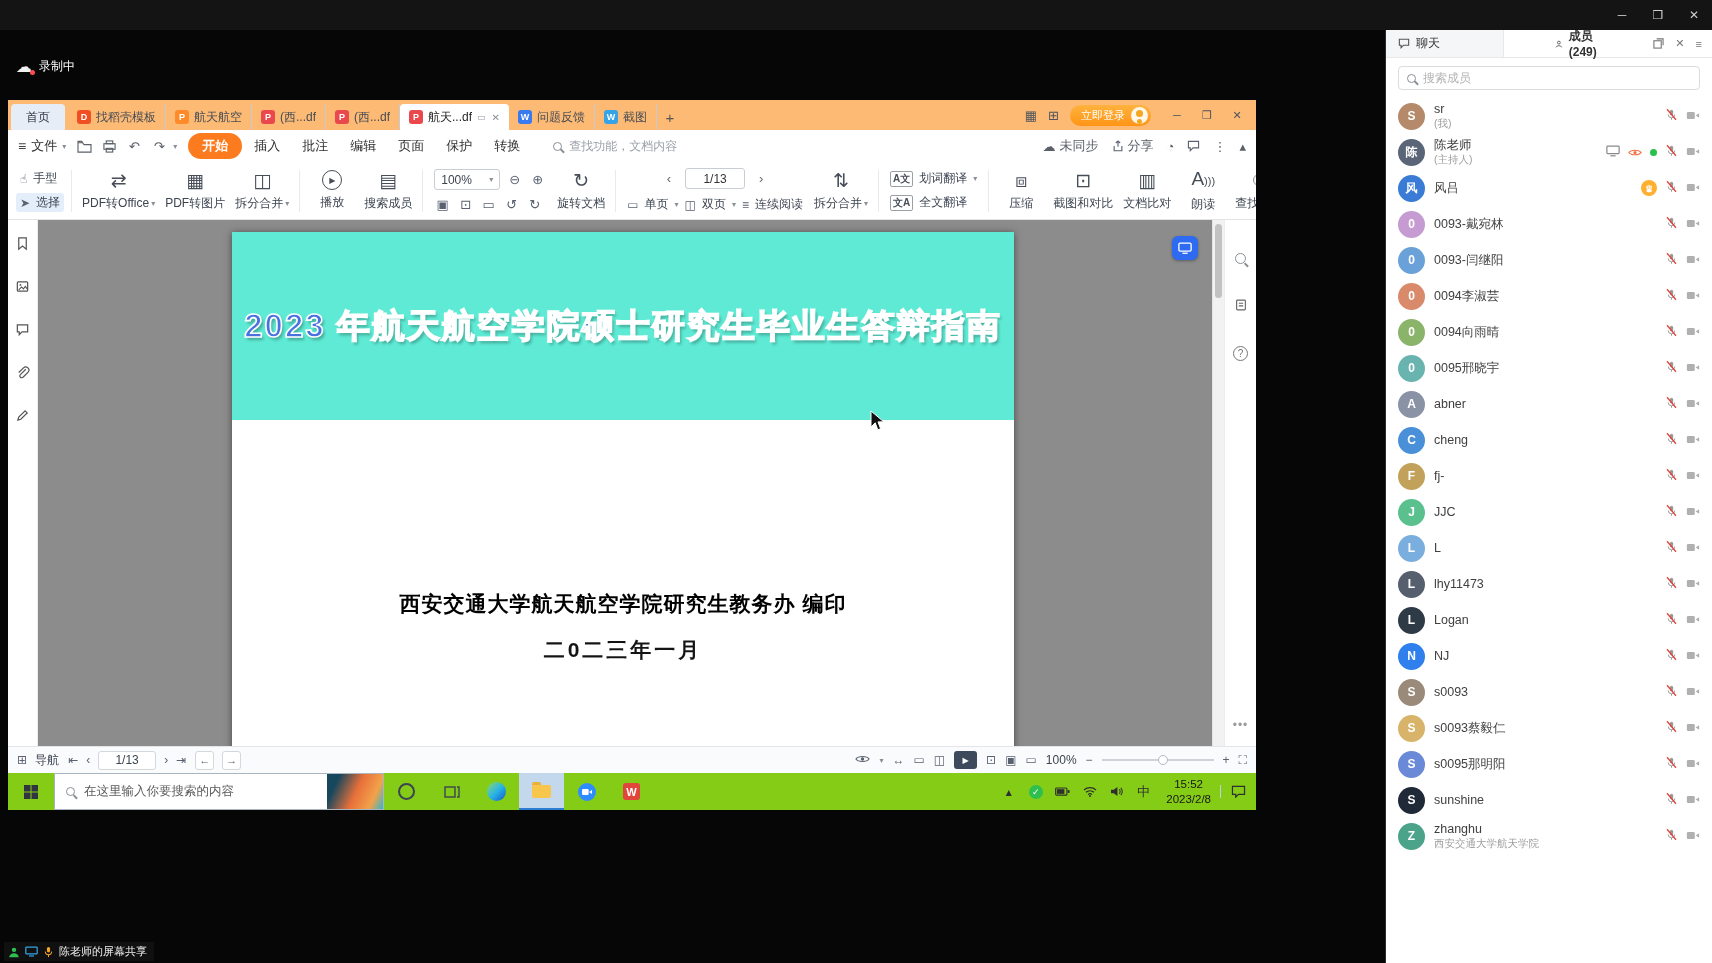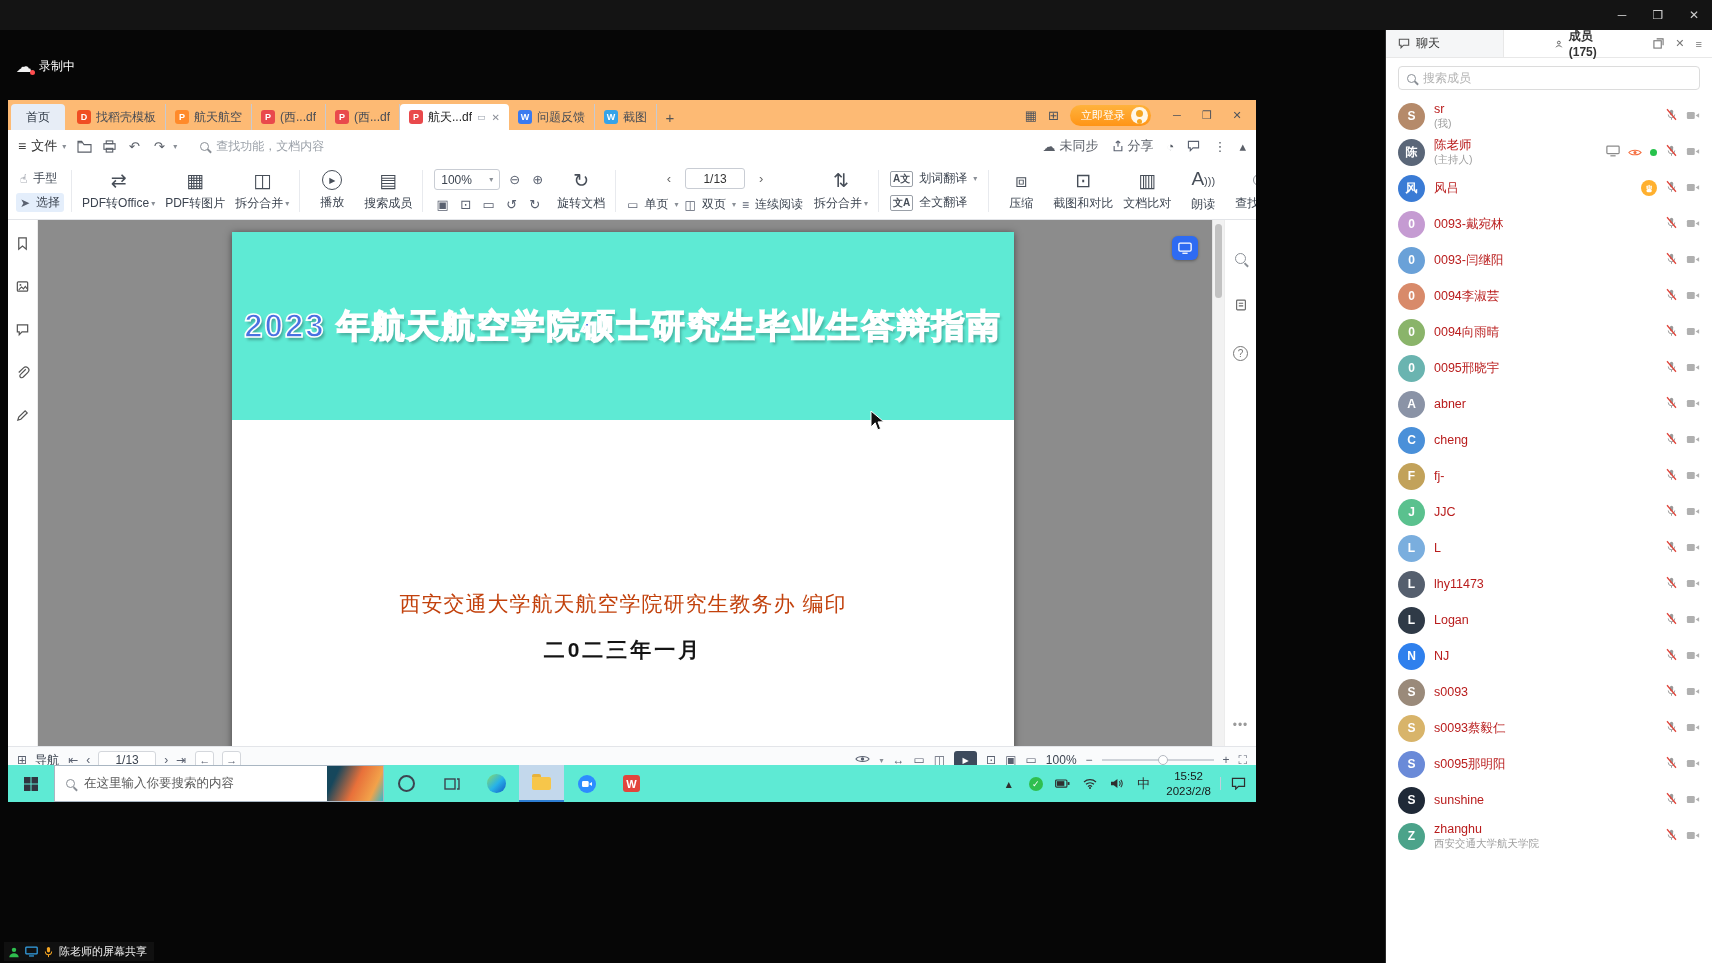--- a/index.html
+++ b/index.html
@@ -75,21 +75,21 @@
   .tt { font-size:10px; font-weight:bold; color:#474e58; border:1px solid #9aa0a8; border-radius:2px; padding:0 2px; }
 
   
   .wps-body { flex:1; display:flex; min-height:0; position:relative; }
   .left-rail { width:30px; background:#fff; border-right:1px solid #ececec; display:flex; flex-direction:column; align-items:center; padding-top:16px; gap:24px; flex:none; }
   .doc-area { flex:1; background:#8c8c8c; position:relative; overflow:hidden; }
   .page { position:absolute; left:194px; top:12px; width:782px; height:780px; background:#fff; box-shadow:0 1px 7px rgba(0,0,0,.5); }
   .banner { height:188px; background:#3b64d8; display:flex; align-items:center; justify-content:center; }
   .banner-text { font-size:33px; font-weight:bold; letter-spacing:2px; white-space:nowrap;
                  color:#4a71e0; -webkit-text-stroke:1.6px #ffffff; text-shadow:2px 3px 3px rgba(0,0,0,.28); }
-  .doc-line1 { margin-top:170px; text-align:center; font-size:21px; font-weight:normal; color:#c2410c; letter-spacing:1px; }
+  .doc-line1 { margin-top:170px; text-align:center; font-size:21px; font-weight:bold; color:#000000; letter-spacing:1px; }
   .doc-line2 { margin-top:18px; text-align:center; font-size:21px; font-weight:bold; color:#141414; letter-spacing:3px; }
   .float-badge { position:absolute; right:14px; top:16px; width:26px; height:24px; background:#2e6bf2; border-radius:6px;
                  display:flex; align-items:center; justify-content:center; box-shadow:0 1px 3px rgba(0,0,0,.35); }
   .vscroll { width:12px; background:#f2f2f2; border-left:1px solid #e4e4e4; position:relative; flex:none; }
   .vthumb { position:absolute; left:2px; right:2px; top:4px; height:74px; background:#c2c2c2; border-radius:4px; }
   .right-rail { width:32px; background:#fff; border-left:1px solid #ececec; display:flex; flex-direction:column; align-items:center; padding-top:30px; gap:30px; color:#555; position:relative; flex:none; }
   .rr-help { width:15px; height:15px; border:1.2px solid #777; border-radius:50%; font-size:10px; display:flex; align-items:center; justify-content:center; color:#777; }
   .rr-dots { position:absolute; bottom:14px; color:#9a9a9a; font-size:12px; letter-spacing:1px; }
 
   
@@ -97,21 +97,21 @@
   .sb-group { display:flex; align-items:center; gap:8px; }
   .sb-ic { color:#5a6170; font-size:12px; }
   .sb-pgbox { width:58px; height:19px; border:1px solid #d4d7dc; border-radius:3px; background:#fff; display:flex; align-items:center; justify-content:center; }
   .sb-sq { width:19px; height:19px; border:1px solid #d4d7dc; border-radius:3px; background:#fff; display:flex; align-items:center; justify-content:center; font-size:11px; color:#5a6170; }
   .sb-right { margin-left:auto; display:flex; align-items:center; gap:9px; }
   .sb-play { width:23px; height:18px; background:#3d4a5c; border-radius:3px; color:#fff; font-size:8px; display:flex; align-items:center; justify-content:center; }
   .slider { width:112px; height:2px; background:#cfd3d9; position:relative; }
   .knob { position:absolute; left:50%; top:-4px; width:10px; height:10px; border-radius:50%; background:#fff; border:1px solid #b3b8c0; }
 
   
-  .taskbar { position:absolute; left:0; bottom:8px; height:37px; width:100%; background:#5eead4; display:flex; align-items:stretch; }
+  .taskbar { position:absolute; left:0; bottom:0; height:37px; width:100%; background:#84cc16; display:flex; align-items:stretch; }
   .tb-start { width:46px; display:flex; align-items:center; justify-content:center; }
   .tb-search { width:330px; background:#fff; border:1px solid #a9b6c2; display:flex; align-items:center; gap:9px; padding-left:11px; font-size:12.5px; color:#5a5a5a; }
   .tb-art { margin-left:auto; width:56px; align-self:stretch; background:linear-gradient(115deg,#16475c 18%,#e8703a 52%,#f2a24a 80%,#35b6c9); }
   .tb-icon { width:45px; display:flex; align-items:center; justify-content:center; }
   .tb-icon.active { background:#c3d8ec; box-shadow:inset 0 -2px 0 #2d7dd2; }
   .cortana { width:17px; height:17px; border:2px solid #3c4450; border-radius:50%; }
   .edge-circle { width:19px; height:19px; border-radius:50%; background:linear-gradient(135deg,#8ddb63,#27b3e8 52%,#1456c4); }
   .folder { width:19px; height:13px; background:#f7c64a; border-radius:1px 2px 2px 2px; position:relative; }
   .folder::before { content:""; position:absolute; left:0; top:-3px; width:9px; height:3px; background:#e8b23a; border-radius:2px 2px 0 0; }
   .meet-icon { width:18px; height:18px; border-radius:50%; background:#2d8cff; display:flex; align-items:center; justify-content:center; }
@@ -135,21 +135,21 @@
   .p-tab.chat { width:118px; background:#f5f6f7; border-right:1px solid #e8e8e8; }
   .p-tab.members { flex:1; background:#fff; font-weight:bold; }
   .p-hicons { display:flex; align-items:center; gap:11px; padding-right:10px; color:#767676; background:#fff; }
   .p-hicons .hic { font-size:11px; display:flex; align-items:center; }
   .p-search { padding:8px 12px; height:40px; flex:none; }
   .p-search-box { height:24px; border:1px solid #dcdcdc; border-radius:4px; display:flex; align-items:center; gap:7px; padding:0 8px; color:#b3b3b3; font-size:12px; background:#fff; }
   .m-list { height:756px; overflow:hidden; flex:none; }
   .m-row { height:36px; display:flex; align-items:center; padding:0 12px; gap:9px; }
   .avatar { width:27px; height:27px; border-radius:50%; color:#fff; font-size:12px; font-weight:bold; display:flex; align-items:center; justify-content:center; flex:none; }
   .m-txt { display:flex; flex-direction:column; line-height:1.18; min-width:0; }
-  .m-name { font-size:12.5px; color:#b91c1c; white-space:nowrap; overflow:hidden; text-overflow:ellipsis; }
+  .m-name { font-size:12.5px; color:#404040; white-space:nowrap; overflow:hidden; text-overflow:ellipsis; }
   .m-sub { font-size:10.5px; color:#9e9e9e; white-space:nowrap; overflow:hidden; text-overflow:ellipsis; }
   .m-icons { margin-left:auto; display:flex; align-items:center; gap:8px; flex:none; }
   .gdot { width:7px; height:7px; border-radius:50%; background:#27c24c; }
   .hand-badge { width:16px; height:16px; border-radius:50%; background:#ffb02e; display:flex; align-items:center; justify-content:center; }
   .p-footer { display:flex; justify-content:center; gap:18px; padding:10px 0; border-top:1px solid #f0f0f0; flex:none; }
   .p-btn { min-width:64px; height:26px; border:1px solid #d9d9d9; border-radius:4px; background:#fff; font-size:12px; color:#333; display:flex; align-items:center; justify-content:center; padding:0 13px; }
 </style>
 </head>
 <body>
 
@@ -248,20 +248,29 @@
           <span class="qk">
             <svg width="15" height="13" viewBox="0 0 16 14">
                 <rect x="2" y="4" width="12" height="6" fill="none" stroke="#5a5f68" stroke-width="1.2"></rect>
                 <rect x="4.5" y="1" width="7" height="3" fill="none" stroke="#5a5f68" stroke-width="1.2"></rect>
                 <rect x="4.5" y="9" width="7" height="4" fill="none" stroke="#5a5f68" stroke-width="1.2"></rect>
               </svg>
           </span>
           <span class="qk">↶</span>
           <span class="qk">↷</span>
           <span class="caret">▾</span>
+          <span class="menus" style="display:flex;align-items:center;gap:2px;margin-left:8px;">
+              <span class="menu-item active">开始</span>
+              <span class="menu-item">插入</span>
+              <span class="menu-item">批注</span>
+              <span class="menu-item">编辑</span>
+              <span class="menu-item">页面</span>
+              <span class="menu-item">保护</span>
+              <span class="menu-item">转换</span>
+            </span>
           <span class="mb-search">
             <span class="mag"></span>
             <span>查找功能，文档内容</span>
           </span>
           <span class="mb-right">
             <span class="ic">
               <span>☁</span>
               <span>未同步</span>
             </span>
             <span class="ic">
@@ -622,21 +631,21 @@
         <svg width="12" height="11" viewBox="0 0 14 13">
             <path d="M1.5 1.5h11v7h-6l-3 3v-3h-2z" fill="none" stroke="#555" stroke-width="1.3"></path>
           </svg>
         <span>聊天</span>
       </span>
       <span class="p-tab members">
         <svg width="12" height="12" viewBox="0 0 14 14">
             <circle cx="7" cy="4.5" r="2.6" fill="none" stroke="#333" stroke-width="1.3"></circle>
             <path d="M1.8 13a5.5 4.5 0 0 1 10.4 0" fill="none" stroke="#333" stroke-width="1.3"></path>
           </svg>
-        <span>成员(175)</span>
+        <span>成员(249)</span>
       </span>
       <span class="p-hicons">
         <span class="hic">
             <svg width="11" height="11" viewBox="0 0 12 12">
               <rect x="1" y="3" width="8" height="8" fill="none" stroke="#767676" stroke-width="1.2"></rect>
               <path d="M4 1h7v7" fill="none" stroke="#767676" stroke-width="1.2"></path>
             </svg>
           </span>
         <span class="hic">✕</span>
         <span class="hic">≡</span>

